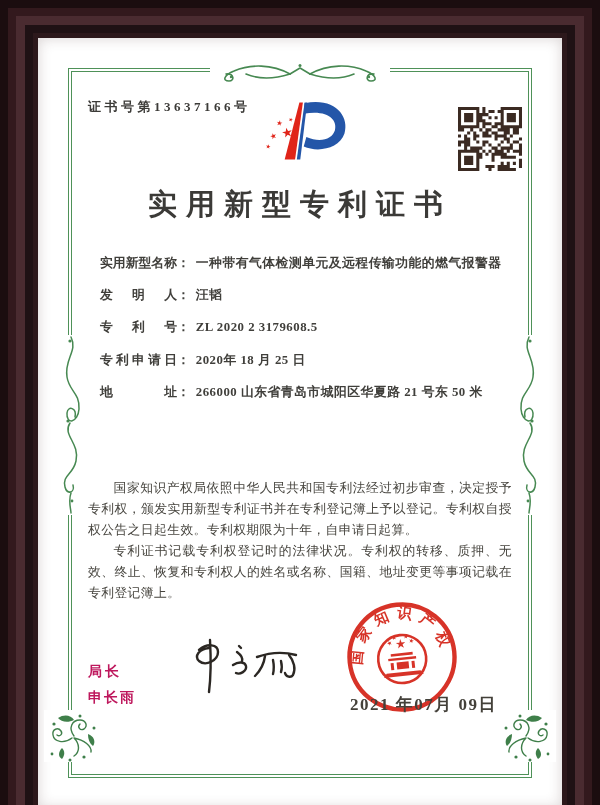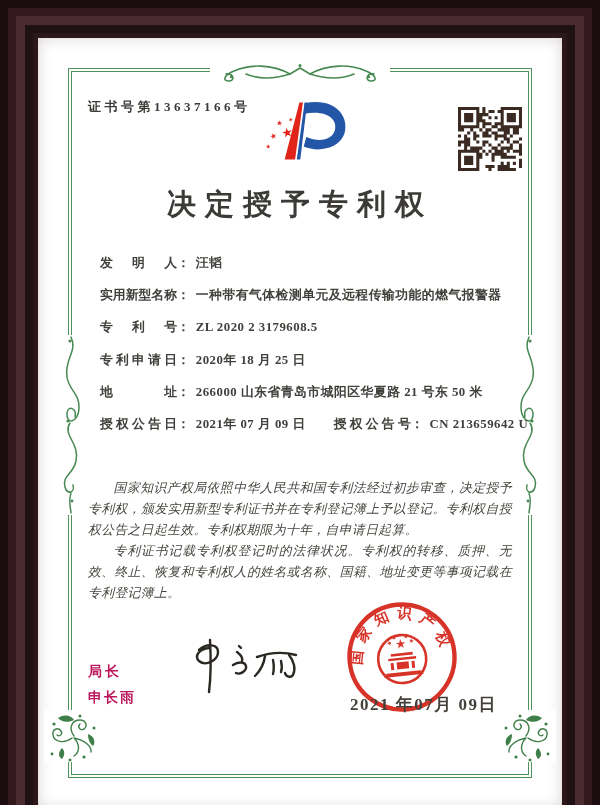--- a/index.html
+++ b/index.html
@@ -37,21 +37,21 @@
 
   .fields{position:absolute;left:62px;top:216px;width:410px;font-size:12.8px;color:#403f3b;font-weight:600;}
   .frow{margin-bottom:13.2px;line-height:19px;white-space:nowrap;}
   .flabel{display:inline-block;width:77px;text-align:justify;text-align-last:justify;vertical-align:top;}
   .colon{margin-right:6px;}
   .fval{letter-spacing:.5px;}
   .frow.wrap{white-space:normal;}
   .pair2{margin-left:28px;}
 
   .bodytext{position:absolute;left:50px;top:440px;width:424px;
-    font-size:12.8px;line-height:1.64;color:#47453f;font-style:italic;text-align:justify;}
+    font-size:12.8px;line-height:1.64;color:#47453f;text-align:justify;}
   .bodytext p{margin:0;text-indent:2em;letter-spacing:.4px;}
 
   .director{position:absolute;left:50px;top:625px;font-size:14px;color:#be185d;font-weight:bold;letter-spacing:3px;}
   .director .name{display:block;margin-top:8px;letter-spacing:2px;text-align:right;}
   .sig{position:absolute;left:147px;top:590px;width:160px;height:90px;}
 
   .seal{position:absolute;left:303px;top:558px;width:122px;height:122px;transform:rotate(-6deg);opacity:.95;z-index:2;}
   .sealdate{position:absolute;left:312px;top:655px;font-size:17px;letter-spacing:1.5px;color:#44413a;font-weight:600;z-index:3;white-space:nowrap;}
 </style>
 </head>
@@ -170,40 +170,37 @@
       </g>
     </svg>
   </div>
 
   <div class="qr">
     <svg width="64" height="64" viewBox="0 0 63 63">
         <path fill="#3b2a22" fill-rule="evenodd" d="M24,0h3v3h-3zM24,3h3v3h-3zM30,3h3v3h-3zM33,3h3v3h-3zM39,3h3v3h-3zM21,6h3v3h-3zM24,6h3v3h-3zM27,6h3v3h-3zM21,9h3v3h-3zM30,9h3v3h-3zM36,9h3v3h-3zM21,12h3v3h-3zM24,12h3v3h-3zM24,15h3v3h-3zM27,15h3v3h-3zM30,15h3v3h-3zM36,15h3v3h-3zM39,15h3v3h-3zM24,18h3v3h-3zM33,18h3v3h-3zM36,18h3v3h-3zM0,21h3v3h-3zM3,21h3v3h-3zM12,21h3v3h-3zM21,21h3v3h-3zM27,21h3v3h-3zM30,21h3v3h-3zM39,21h3v3h-3zM42,21h3v3h-3zM45,21h3v3h-3zM48,21h3v3h-3zM54,21h3v3h-3zM57,21h3v3h-3zM9,24h3v3h-3zM15,24h3v3h-3zM24,24h3v3h-3zM27,24h3v3h-3zM33,24h3v3h-3zM36,24h3v3h-3zM45,24h3v3h-3zM48,24h3v3h-3zM54,24h3v3h-3zM57,24h3v3h-3zM0,27h3v3h-3zM6,27h3v3h-3zM15,27h3v3h-3zM18,27h3v3h-3zM24,27h3v3h-3zM27,27h3v3h-3zM30,27h3v3h-3zM36,27h3v3h-3zM39,27h3v3h-3zM42,27h3v3h-3zM45,27h3v3h-3zM51,27h3v3h-3zM6,30h3v3h-3zM9,30h3v3h-3zM15,30h3v3h-3zM36,30h3v3h-3zM45,30h3v3h-3zM48,30h3v3h-3zM60,30h3v3h-3zM0,33h3v3h-3zM3,33h3v3h-3zM6,33h3v3h-3zM9,33h3v3h-3zM18,33h3v3h-3zM24,33h3v3h-3zM27,33h3v3h-3zM42,33h3v3h-3zM48,33h3v3h-3zM54,33h3v3h-3zM57,33h3v3h-3zM0,36h3v3h-3zM6,36h3v3h-3zM9,36h3v3h-3zM24,36h3v3h-3zM30,36h3v3h-3zM39,36h3v3h-3zM51,36h3v3h-3zM60,36h3v3h-3zM6,39h3v3h-3zM12,39h3v3h-3zM15,39h3v3h-3zM18,39h3v3h-3zM21,39h3v3h-3zM33,39h3v3h-3zM36,39h3v3h-3zM42,39h3v3h-3zM45,39h3v3h-3zM48,39h3v3h-3zM51,39h3v3h-3zM60,39h3v3h-3zM24,42h3v3h-3zM30,42h3v3h-3zM36,42h3v3h-3zM39,42h3v3h-3zM42,42h3v3h-3zM48,42h3v3h-3zM54,42h3v3h-3zM57,42h3v3h-3zM60,42h3v3h-3zM21,45h3v3h-3zM27,45h3v3h-3zM33,45h3v3h-3zM36,45h3v3h-3zM39,45h3v3h-3zM42,45h3v3h-3zM45,45h3v3h-3zM60,45h3v3h-3zM21,48h3v3h-3zM33,48h3v3h-3zM42,48h3v3h-3zM45,48h3v3h-3zM48,48h3v3h-3zM51,48h3v3h-3zM54,48h3v3h-3zM33,51h3v3h-3zM60,51h3v3h-3zM42,54h3v3h-3zM48,54h3v3h-3zM54,54h3v3h-3zM60,54h3v3h-3zM27,57h3v3h-3zM30,57h3v3h-3zM33,57h3v3h-3zM39,57h3v3h-3zM42,57h3v3h-3zM45,57h3v3h-3zM48,57h3v3h-3zM60,57h3v3h-3zM30,60h3v3h-3zM39,60h3v3h-3zM42,60h3v3h-3zM45,60h3v3h-3zM48,60h3v3h-3zM51,60h3v3h-3zM54,60h3v3h-3z M0,0h21v21h-21z M3,3h15v15h-15z M6,6h9v9h-9z M42,0h21v21h-21z M45,3h15v15h-15z M48,6h9v9h-9z M0,42h21v21h-21z M3,45h15v15h-15z M6,48h9v9h-9z"></path>
       </svg>
   </div>
 
-  <div class="title">决定授予专利权</div>
+  <div class="title">实用新型专利证书</div>
 
   <div class="fields">
-    <div class="frow">
-      <span class="flabel">发明人</span><span class="colon">：</span><span class="fval">汪韬</span>
-    </div>
     <div class="frow wrap">
       <span class="flabel">实用新型名称</span><span class="colon">：</span><span class="fval">一种带有气体检测单元及远程传输功能的燃气报警器</span>
     </div>
     <div class="frow">
+      <span class="flabel">发明人</span><span class="colon">：</span><span class="fval">汪韬</span>
+    </div>
+    <div class="frow">
       <span class="flabel">专利号</span><span class="colon">：</span><span class="fval">ZL 2020 2 3179608.5</span>
     </div>
     <div class="frow">
       <span class="flabel">专利申请日</span><span class="colon">：</span><span class="fval">2020年 18 月 25 日</span>
     </div>
     <div class="frow">
       <span class="flabel">地址</span><span class="colon">：</span><span class="fval">266000 山东省青岛市城阳区华夏路 21 号东 50 米</span>
-    </div>
-    <div class="frow">
-      <span class="flabel">授权公告日</span><span class="colon">：</span><span class="fval">2021年 07 月 09 日</span><span class="pair2"><span class="flabel">授权公告号</span><span class="colon">：</span><span class="fval">CN 213659642 U</span></span>
     </div>
   </div>
 
   <div class="bodytext">
     <p>国家知识产权局依照中华人民共和国专利法经过初步审查，决定授予专利权，颁发实用新型专利证书并在专利登记簿上予以登记。专利权自授权公告之日起生效。专利权期限为十年，自申请日起算。</p>
     <p>专利证书记载专利权登记时的法律状况。专利权的转移、质押、无效、终止、恢复和专利权人的姓名或名称、国籍、地址变更等事项记载在专利登记簿上。</p>
   </div>
 
   <div class="director">
     <span>局长</span>

